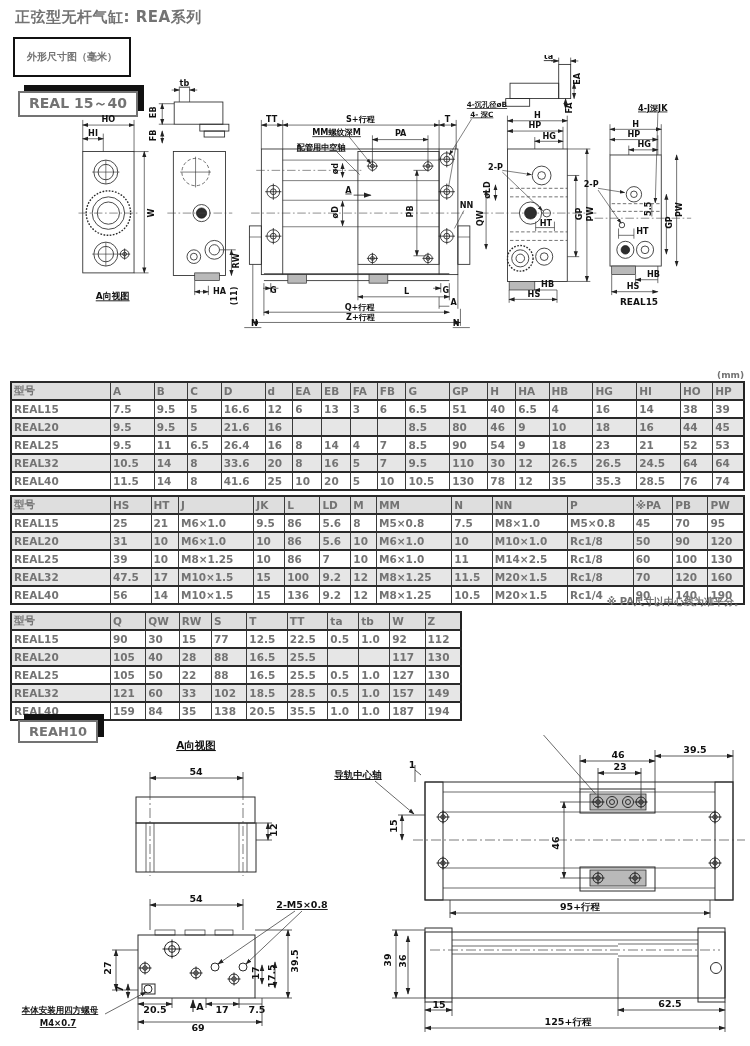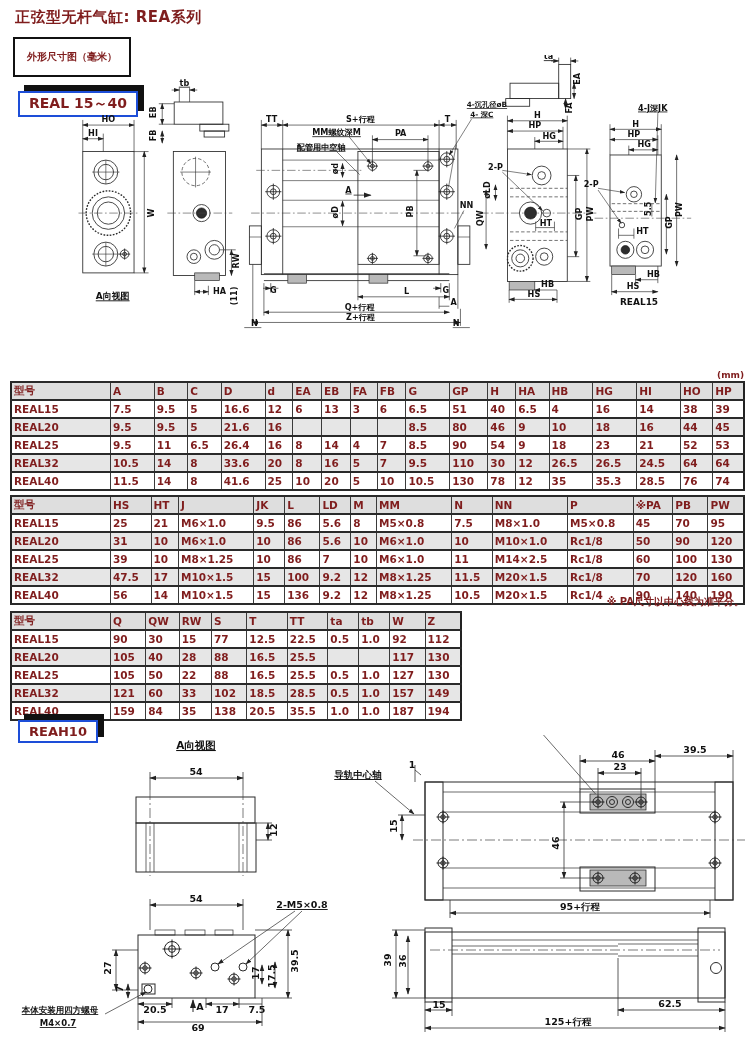--- a/index.html
+++ b/index.html
@@ -1,21 +1,21 @@
 <!DOCTYPE html>
 <html><head>
 <meta charset="utf-8">
 <style>
   html,body{margin:0;padding:0;background:#fff}
   .page{position:relative;width:750px;height:1046px;background:#fff;overflow:hidden;
-        font-family:"DejaVu Sans","Liberation Sans",sans-serif;color:#7f1d1d}
+        font-family:"DejaVu Sans","Liberation Sans",sans-serif;color:#737373}
   .title{position:absolute;left:15px;top:8px;font-size:15px;font-weight:bold;letter-spacing:.5px}
   #subtitle-box{position:absolute;left:13px;top:37px;border:2px solid #111;padding:11px 12px;
         font-size:10px;font-weight:bold;background:#fff}
-  .badge{position:absolute;border:2px solid #1d4ed8;background:#fff;font-weight:bold;
+  .badge{position:absolute;border:2px solid #737373;background:#fff;font-weight:bold;
         padding:2px 9px;box-shadow:6px -6px 0 0 #111}
   #badge-real{left:18px;top:91px;font-size:14px}
   #badge-reah{left:18px;top:720px;font-size:13px}
   .unit{position:absolute;right:6px;top:370px;font-size:9px;font-weight:bold}
   .footnote{position:absolute;left:0;top:595px;width:744px;text-align:right;
         font-size:10px;font-weight:bold}
   table.dim{position:absolute;border-collapse:collapse;background:#fff;border:2px solid #222;
         font-size:10.5px;font-weight:bold;text-align:left;table-layout:auto}
   table.dim th,table.dim td{border:1px solid #3a3a3a;padding:1px 2px;height:14px;white-space:nowrap}
   table.dim tr{border-top:2px solid #2a2a2a;border-bottom:2px solid #2a2a2a}

